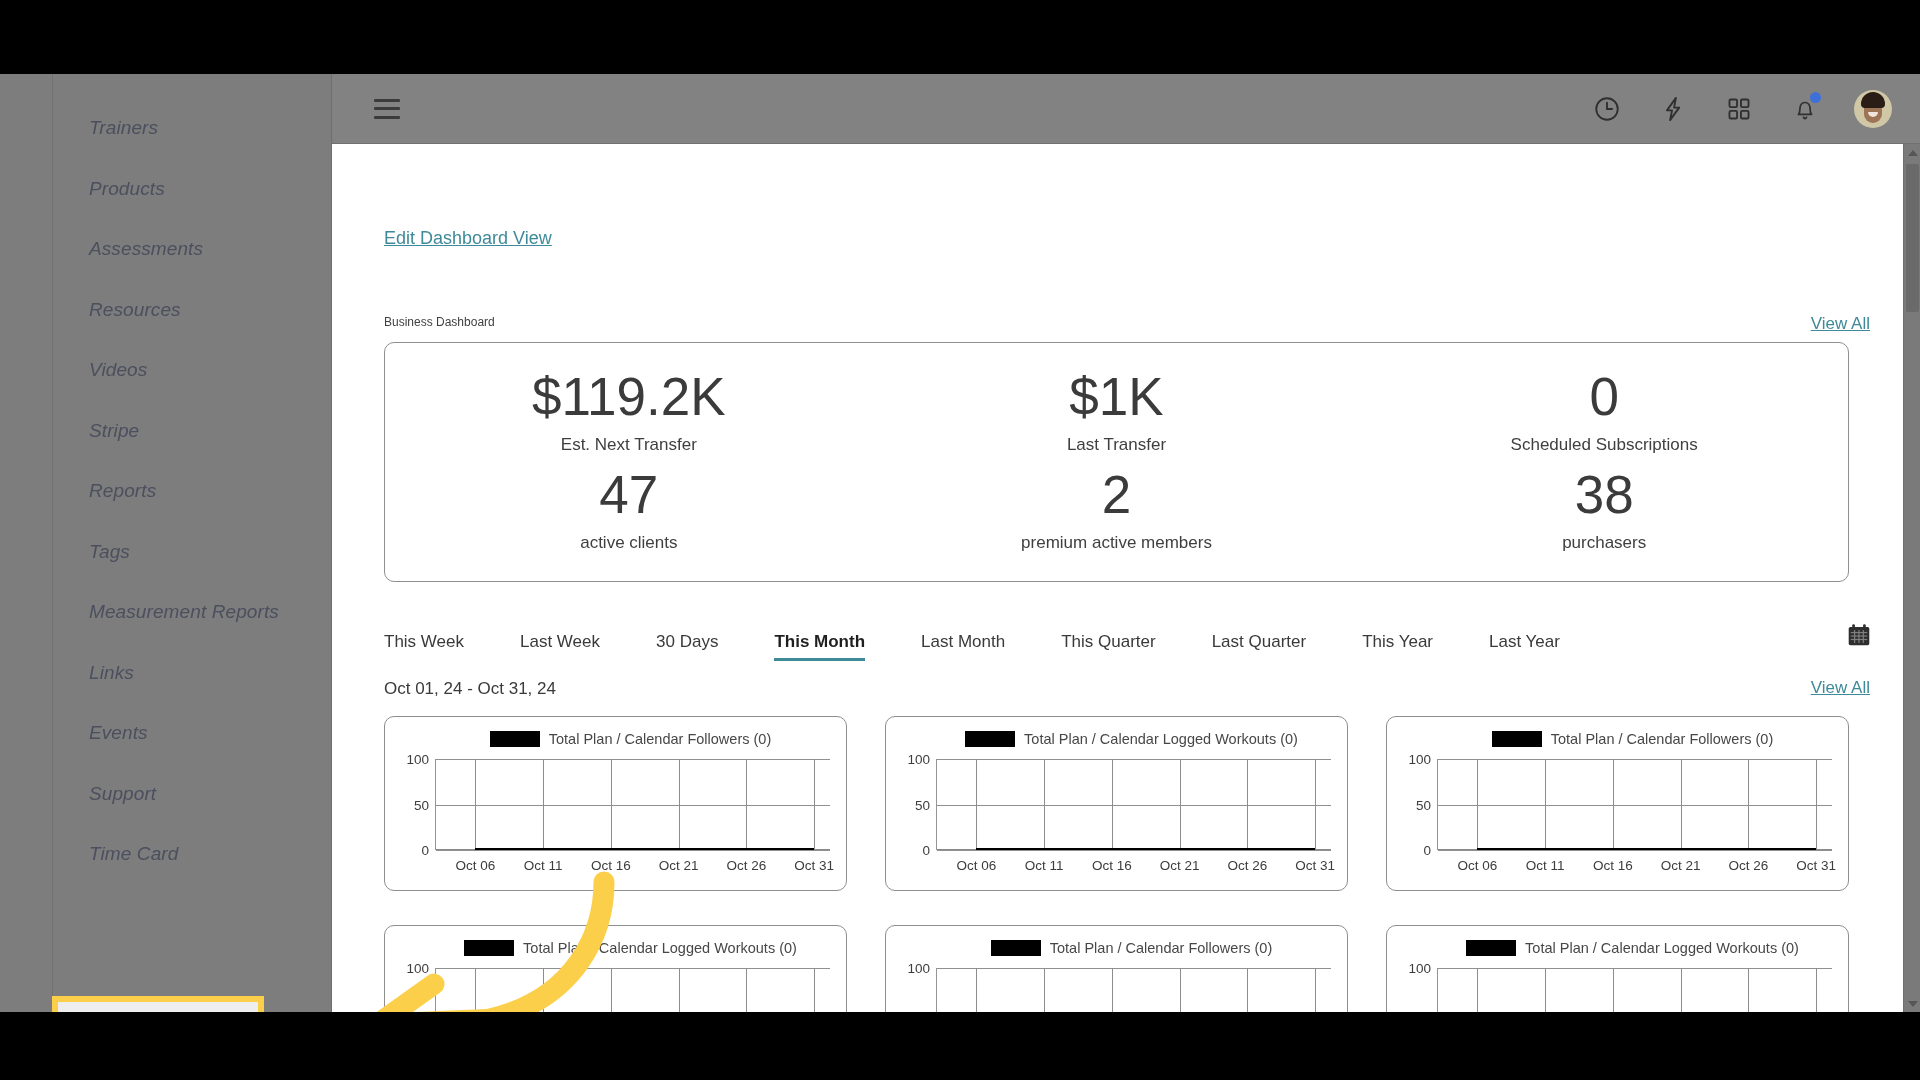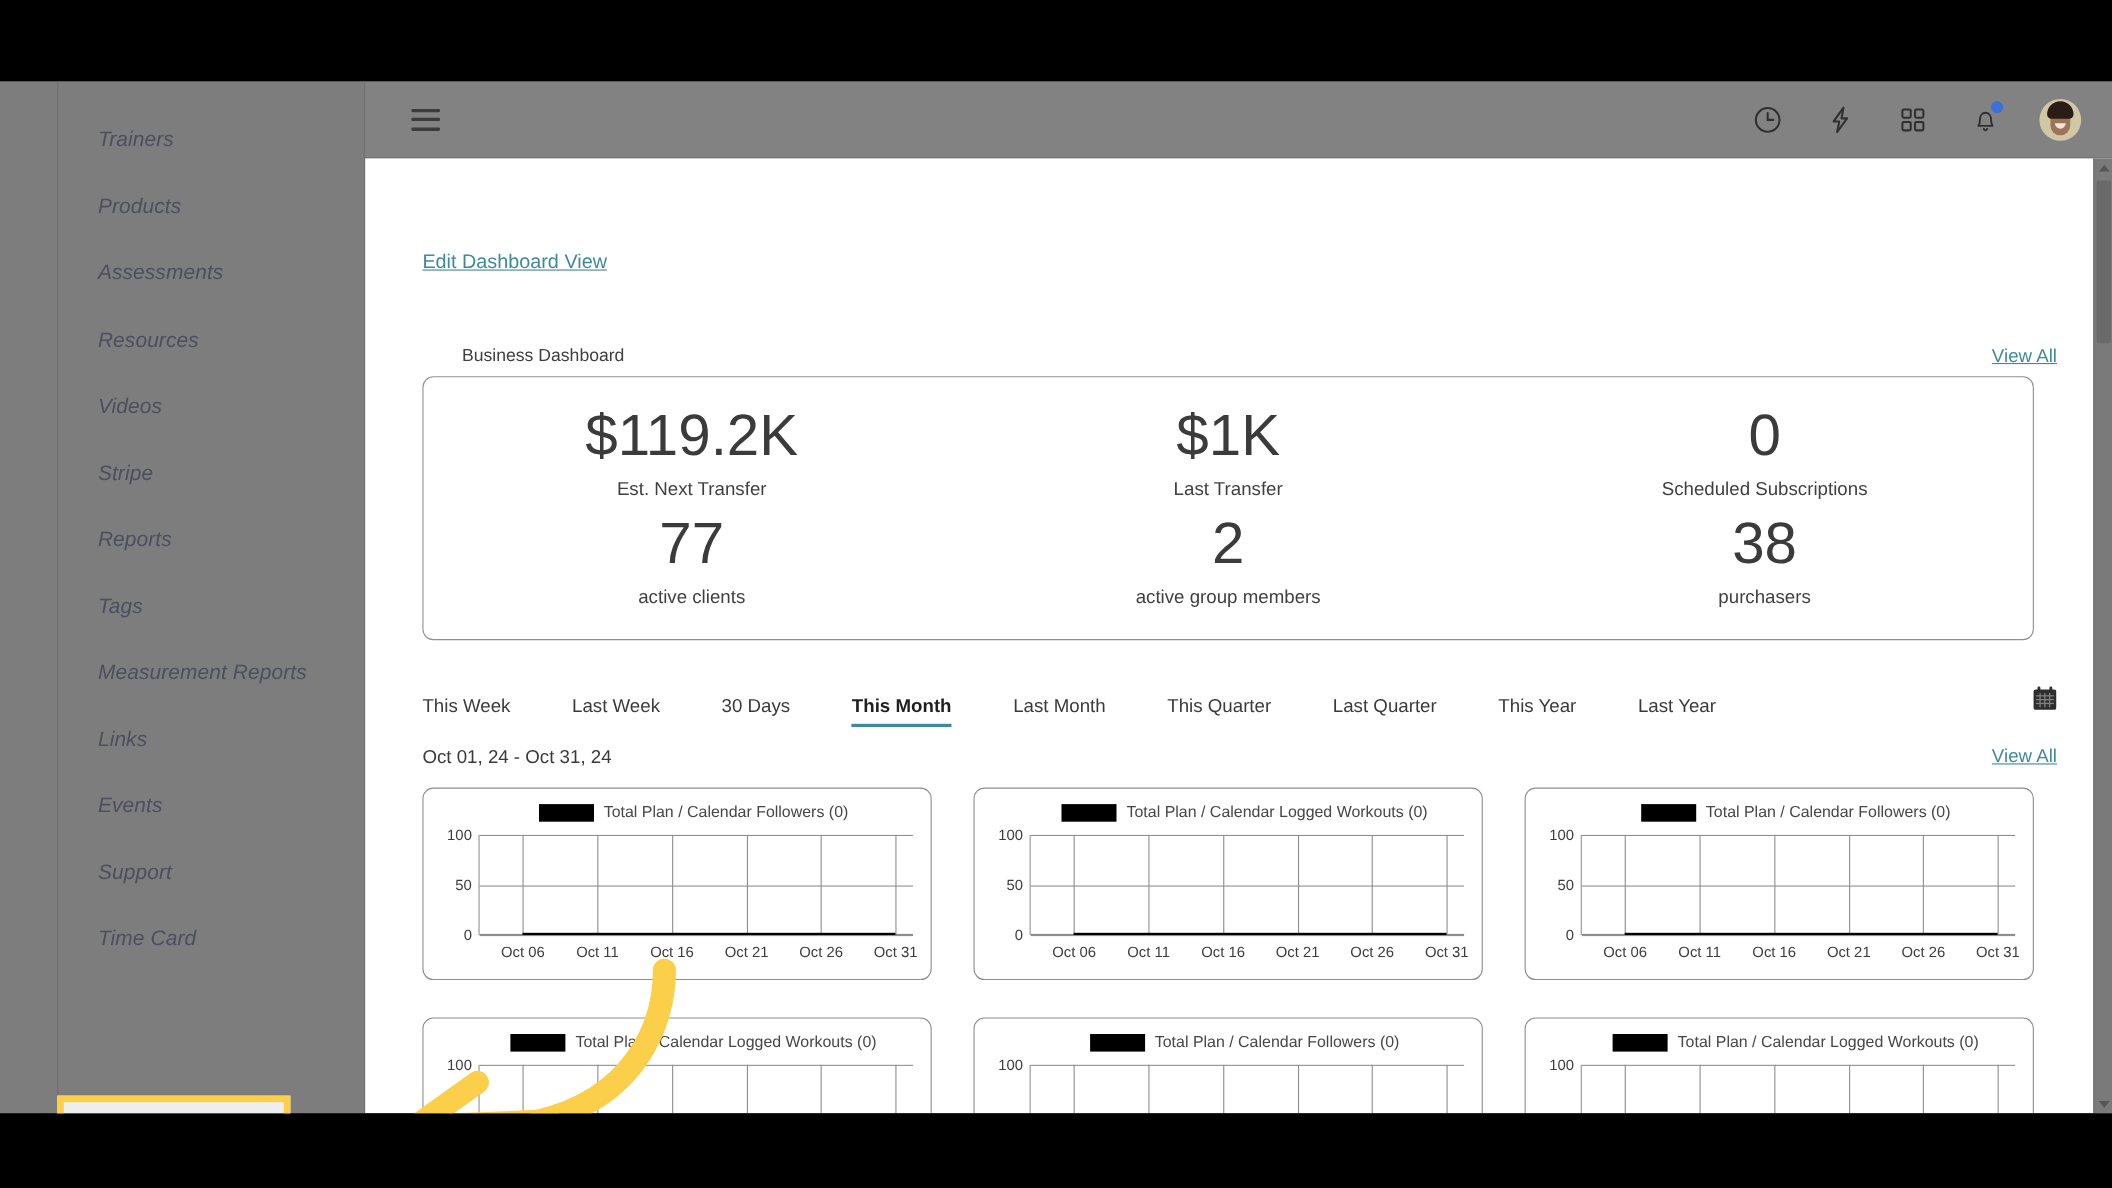--- a/index.html
+++ b/index.html
@@ -152,23 +152,22 @@
   #edit-dash {
     position: absolute;
     left: 52px; top: 84px;
     font-size: 18px;
     color: #3e8a99;
   }
 
   #bd-label {
     position: absolute;
     left: 52px; top: 171px;
-    font-size: 16px;
+    font-size: 12px;
     color: #3f3f3f;
-    margin-left: 36px;
   }
   #bd-viewall {
     position: absolute;
     right: 50px; top: 170px;
     font-size: 17px;
     color: #3e8a99;
   }
 
   #stats-card {
     position: absolute;
@@ -498,26 +497,26 @@
               <div class="val">$1K</div>
               <div class="lbl">Last Transfer</div>
             </div>
             <div class="stat">
               <div class="val">0</div>
               <div class="lbl">Scheduled Subscriptions</div>
             </div>
           </div>
         <div class="stats-row r2">
             <div class="stat">
-              <div class="val">77</div>
+              <div class="val">47</div>
               <div class="lbl">active clients</div>
             </div>
             <div class="stat">
               <div class="val">2</div>
-              <div class="lbl">active group members</div>
+              <div class="lbl">premium active members</div>
             </div>
             <div class="stat">
               <div class="val">38</div>
               <div class="lbl">purchasers</div>
             </div>
           </div>
       </section>
 
       <div id="range-tabs">
           <div class="rtab">This Week</div>

